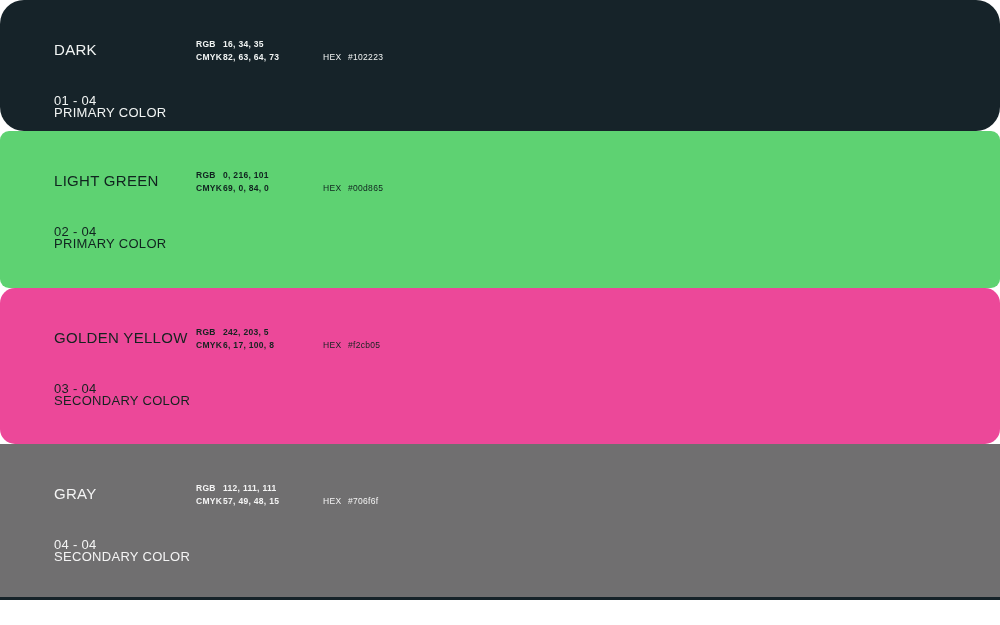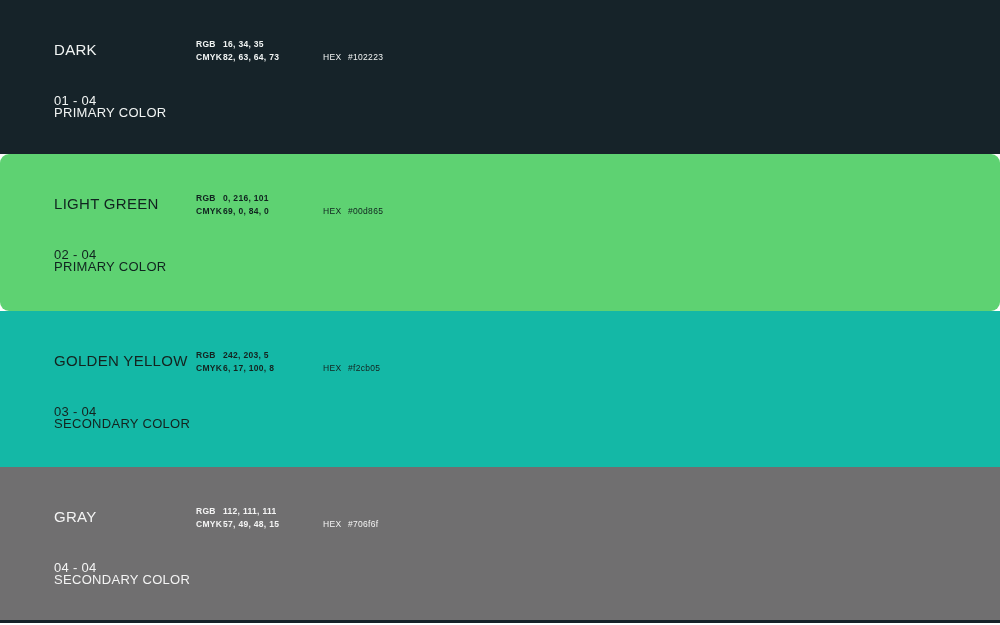--- a/index.html
+++ b/index.html
@@ -5,21 +5,21 @@
   * { margin: 0; padding: 0; box-sizing: border-box; }
   html, body {
     width: 1000px; height: 625px;
     overflow: hidden;
     font-family: "Liberation Sans", sans-serif;
     background: #ffffff;
   }
   .sheet { width: 1000px; height: 625px; display: flex; flex-direction: column; }
 
   .band { position: relative; width: 100%; }
-  .band:nth-child(1) { height: 154px; }
+  .band:nth-child(1) { height: 131px; border-radius: 24px; }
   .band:nth-child(2) { height: 157px; border-radius: 9px; }
   .band:nth-child(3) { height: 156px; }
   .band:nth-child(4) { height: 153px; }
   .footer-strip { height: 3px; width: 100%; }
 
   .color-name {
     position: absolute; left: 54px; top: 41px;
     font-size: 15px; font-weight: 500;
     letter-spacing: 0.3px;
     text-transform: uppercase;
@@ -84,21 +84,21 @@
         <span class="spec-label">CMYK</span><span class="spec-value">69, 0, 84, 0</span>
       </div>
     </div>
     <div class="hex-spec">
       <span class="spec-label">HEX</span><span class="spec-value">#00d865</span>
     </div>
     <div class="index-label">02 - 04</div>
     <div class="role-label">PRIMARY COLOR</div>
   </section>
 
-  <section class="band" style="background-color: #14b8a6; color: rgb(20, 35, 31);">
+  <section class="band" style="background-color: #ec4899; color: rgb(20, 35, 31); border-radius: 15px;">
     <h2 class="color-name">GOLDEN YELLOW</h2>
     <div class="specs">
       <div class="spec-row">
         <span class="spec-label">RGB</span><span class="spec-value">242, 203, 5</span>
       </div>
       <div class="spec-row">
         <span class="spec-label">CMYK</span><span class="spec-value">6, 17, 100, 8</span>
       </div>
     </div>
     <div class="hex-spec">

